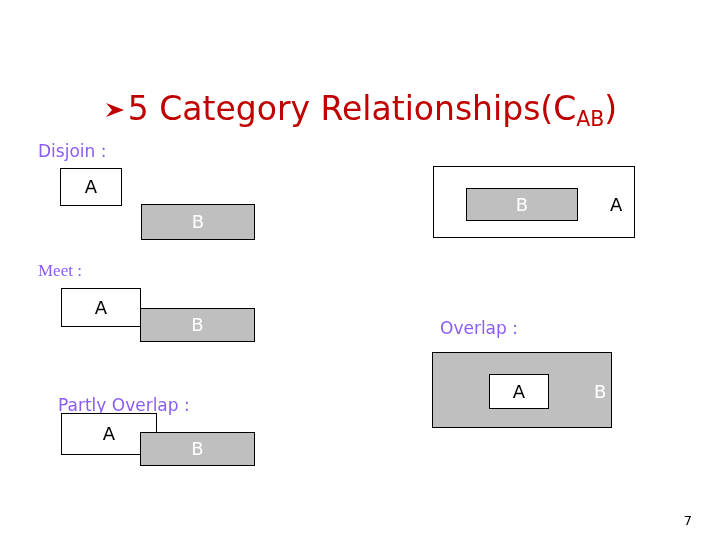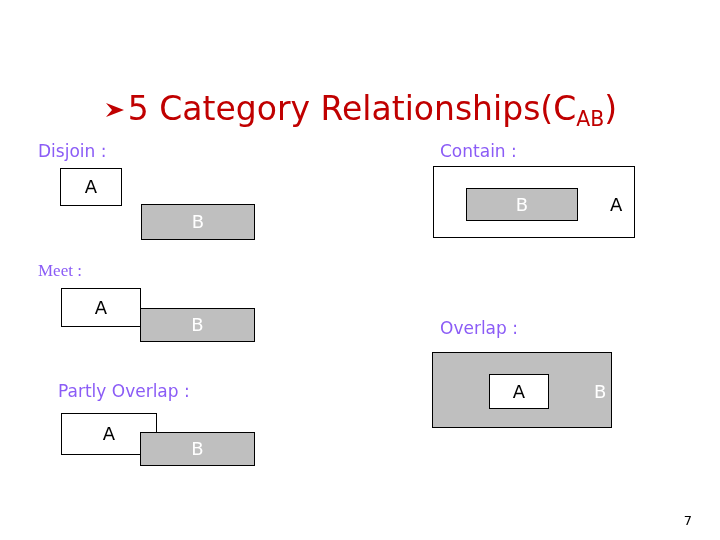--- a/index.html
+++ b/index.html
@@ -111,29 +111,28 @@
   </div>
 
   <div class="caption" style="left:38px; top:261px;font-family:Liberation Serif, serif;">Meet :</div>
   <div class="box box-a" style="left:61px; top:288px; width:80px; height:39px;">
     <span>A</span>
   </div>
   <div class="box box-b" style="left:140px; top:308px; width:115px; height:34px;">
     <span>B</span>
   </div>
 
-  <div class="caption" style="left:58px; top:381px;">Partly Overlap :</div>
+  <div class="caption" style="left:58px; top:395px;">Partly Overlap :</div>
   <div class="box box-a" style="left:61px; top:413px; width:96px; height:42px;">
     <span>A</span>
   </div>
   <div class="box box-b" style="left:140px; top:432px; width:115px; height:34px;">
     <span>B</span>
   </div>
 
-  <div class="caption" style="left:440px; top:141px;">Contain :</div>
   <div class="box box-a" style="left:433px; top:166px; width:202px; height:72px;"></div>
   <div class="box box-b" style="left:466px; top:188px; width:112px; height:33px;">
     <span>B</span>
   </div>
   <div class="free-label on-white" style="left:610px; top:196px;">A</div>
 
   <div class="caption" style="left:440px; top:318px;">Overlap :</div>
   <div class="box box-b" style="left:432px; top:352px; width:180px; height:76px;"></div>
   <div class="box box-a" style="left:489px; top:374px; width:60px; height:35px;">
     <span>A</span>

